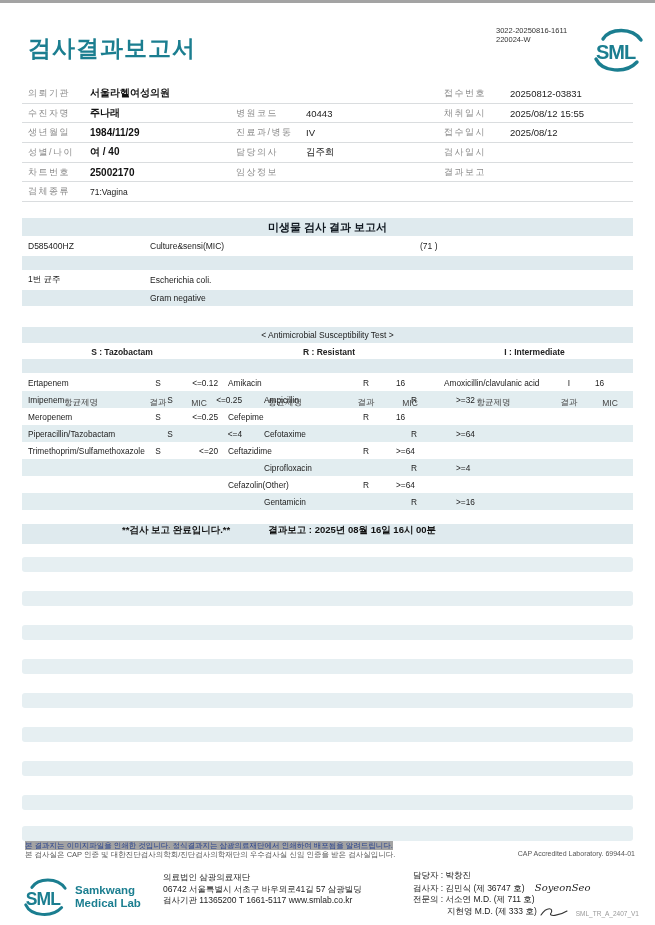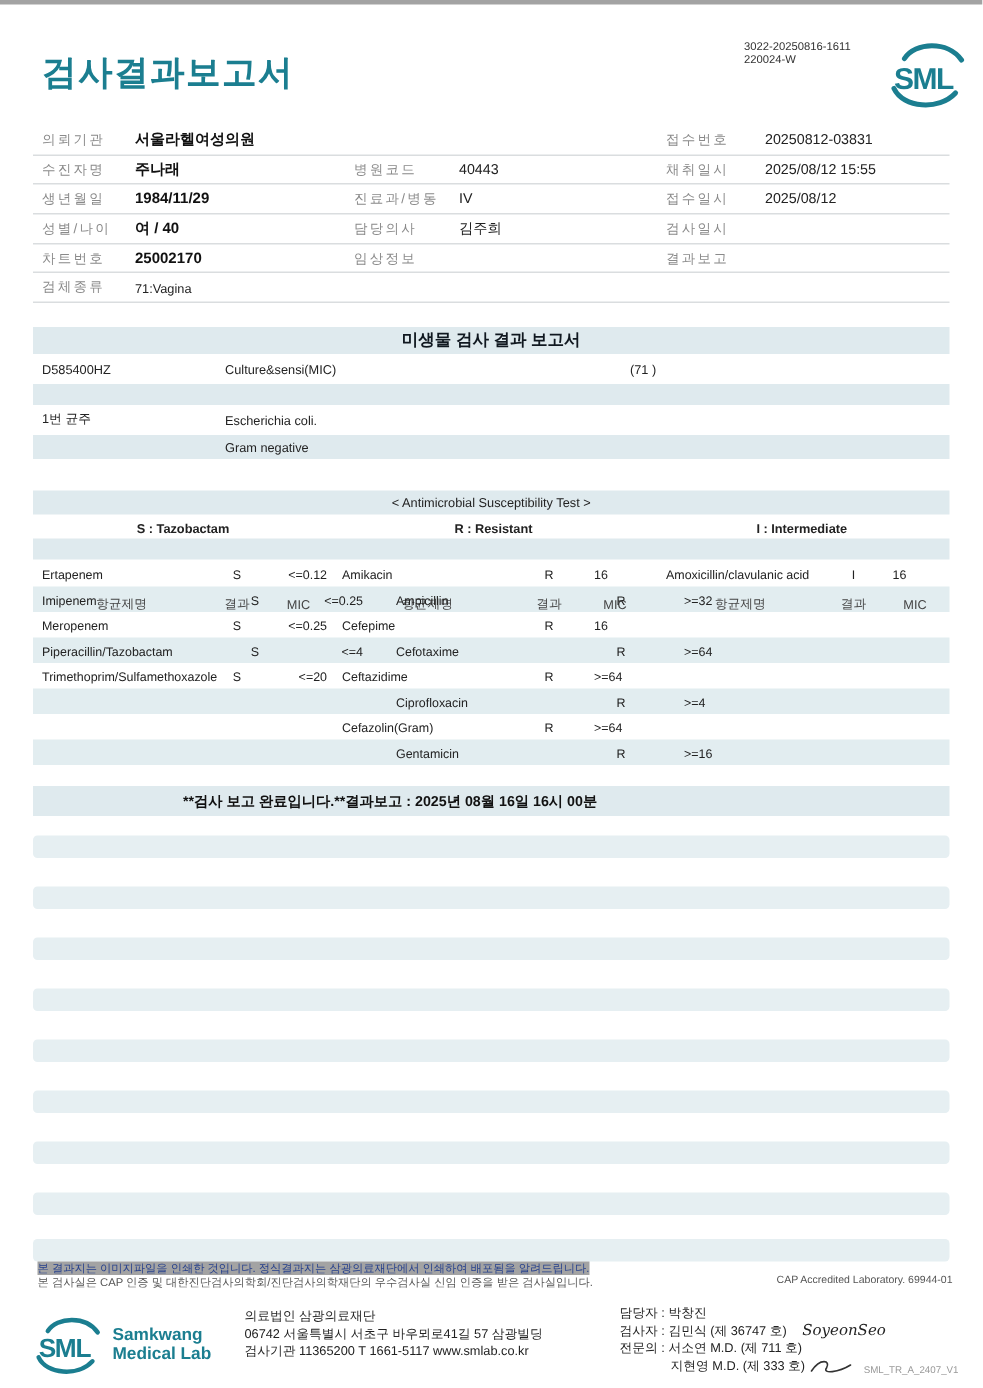--- a/index.html
+++ b/index.html
@@ -53,23 +53,23 @@
   .ast-row.alt { background:#e2edf0;gap:12px; }
   .cn1 { padding-left:6px; }
   .cr  { text-align:center; }
   .cm1 { text-align:right; padding-right:4px; }
   .cn2 { padding-left:6px; }
   .cm2 { padding-left:12px; }
   .cn3 { padding-left:8px; }
   .cm3 { padding-left:8px; }
 
   
-  #completion { left:22px; top:524px; width:611px; height:20px; display:flex; align-items:center; font-size:9.5px; font-weight:bold; color:#111; }
+  #completion { left:22px; top:524px; width:611px; height:20px; display:flex; align-items:flex-start; font-size:9.5px; font-weight:bold; color:#111; }
   #completion .msg { margin-left:100px; }
-  #completion .rpt { }
+  #completion .rpt { margin-left:38px; }
 
   
   .stripe { left:22px; width:611px; height:15px; background:#e6eff2; border-radius:3px; }
 
   
   #notice1 { left:25px; top:841px; font-size:7.5px; }
   #notice1 span { background:#a3a3a3; color:#26408c; }
   #notice2 { left:25px; top:850px; font-size:7.5px; color:#555; }
   #cap-text { right:20px; top:850px; font-size:7px; color:#555; }
 
@@ -257,21 +257,21 @@
       <span class="cr">R</span>
       <span class="cm2">&gt;=4</span>
       <span class="cn3"></span>
       <span class="cr"></span>
       <span class="cm3"></span>
     </div>
     <div class="ast-grid ast-row">
       <span class="cn1"></span>
       <span class="cr"></span>
       <span class="cm1"></span>
-      <span class="cn2">Cefazolin(Gram)</span>
+      <span class="cn2">Cefazolin(Other)</span>
       <span class="cr">R</span>
       <span class="cm2">&gt;=64</span>
       <span class="cn3"></span>
       <span class="cr"></span>
       <span class="cm3"></span>
     </div>
     <div class="ast-grid ast-row alt">
       <span class="cn1"></span>
       <span class="cr"></span>
       <span class="cm1"></span>

